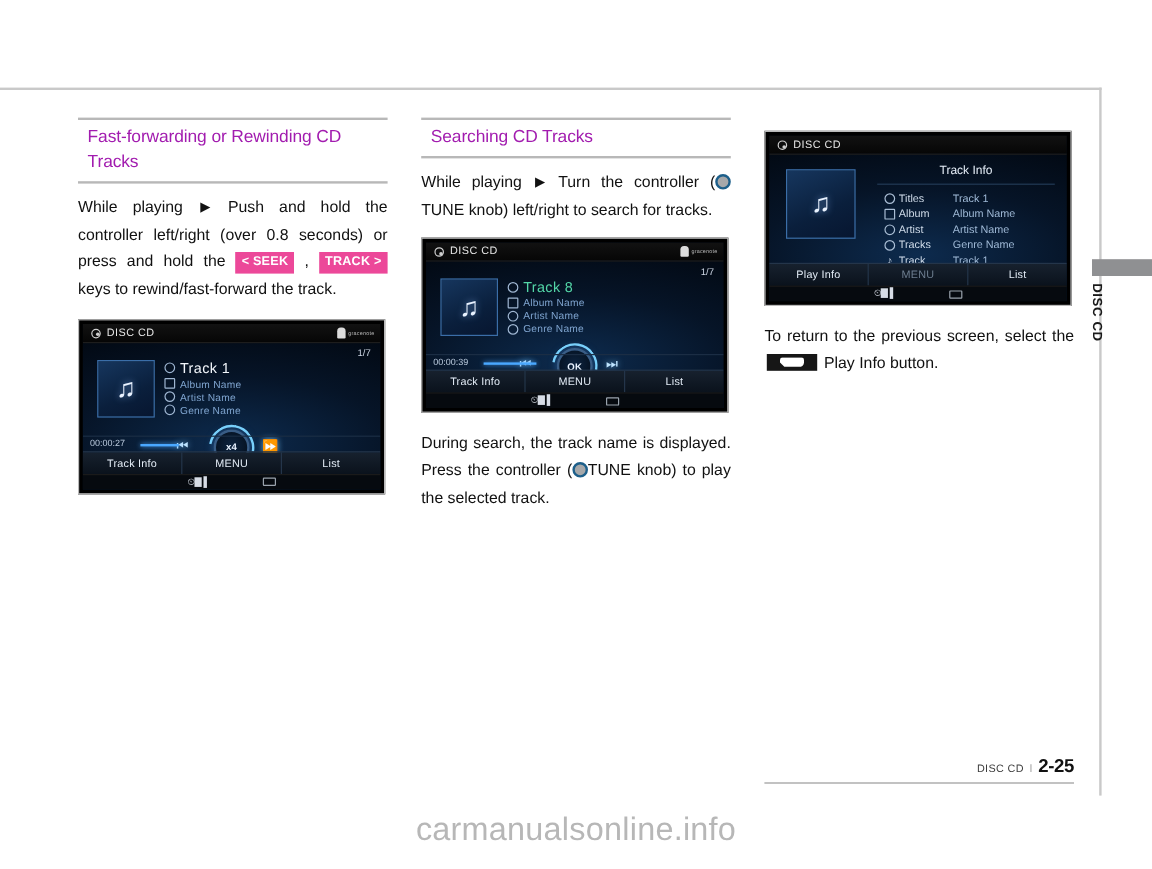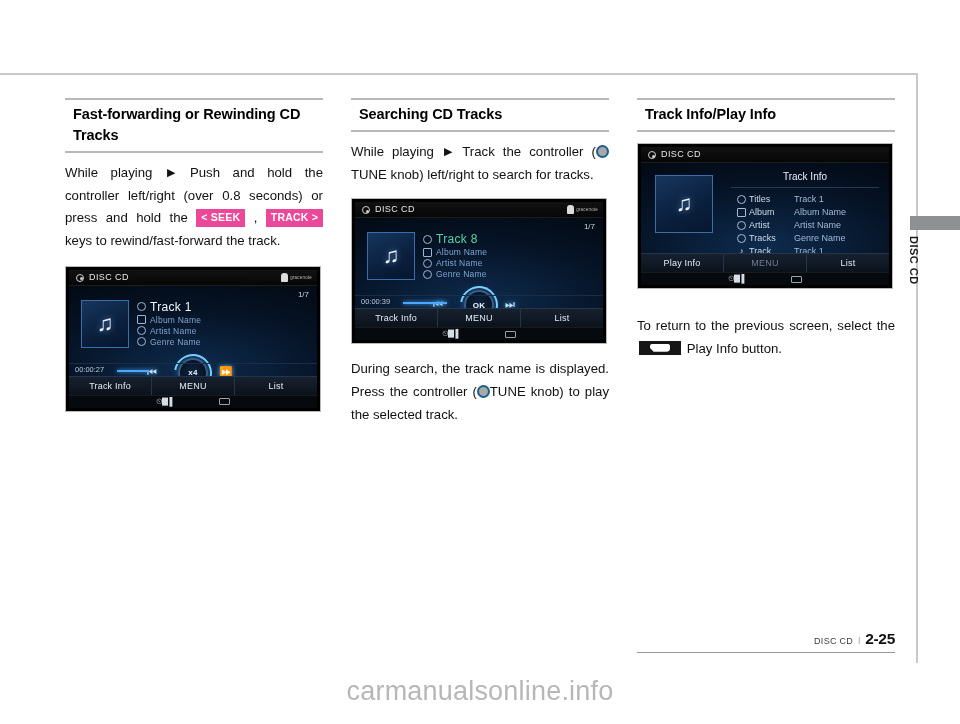--- a/index.html
+++ b/index.html
@@ -55,23 +55,23 @@
   .col-3 { left: 637px; width: 258px; }
 
   .sec-head {
     border-top: 2px solid #b8b8b8;
     border-bottom: 2px solid #b8b8b8;
     padding: 4px 0 5px 8px;
     margin: 0 0 9px 0;
   }
   .sec-head h2 {
     margin: 0;
-    color: #000000;
+    color: #a21caf;
     font-size: 14.5px;
-    font-weight: bold;
+    font-weight: normal;
     line-height: 1.45;
     letter-spacing: -0.1px;
   }
 
   p.body {
     margin: 0 0 10px 0;
     font-size: 13.2px;
     line-height: 1.72;
     color: #111;
     text-align: justify;
@@ -371,21 +371,21 @@
       </div>
     </div>
   </div>
 
   <div class="col col-2">
     <div class="sec-head">
       <h2>Searching CD Tracks</h2>
     </div>
 
     <p class="body">
-      <span>While playing </span><span class="tri">▶</span><span> Track the controller (</span><span class="knob"></span><span> TUNE knob) left/right to search for tracks.</span>
+      <span>While playing </span><span class="tri">▶</span><span> Turn the controller (</span><span class="knob"></span><span> TUNE knob) left/right to search for tracks.</span>
     </p>
 
     <div class="shot" style="width:256px;height:146px;margin-top:12px">
       <div class="shot-inner">
         <div class="hu-top"></div>
         <div class="hu-disc-ic"></div>
         <div class="hu-title" style="left:20px">DISC CD</div>
         <div class="gnote">
           <div class="gn-ic"></div>
           <div class="gn-tx">gracenote</div>
@@ -443,23 +443,20 @@
         </div>
       </div>
     </div>
 
     <p class="body last" style="margin-top:14px">
       <span>During search, the track name is displayed. Press the controller (</span><span class="knob"></span><span>TUNE knob) to play the selected track.</span>
     </p>
   </div>
 
   <div class="col col-3">
-    <div class="sec-head">
-      <h2>Track Info/Play Info</h2>
-    </div>
 
 
     <div class="shot" style="width:256px;height:146px;margin-top:11px">
       <div class="shot-inner">
         <div class="hu-top"></div>
         <div class="hu-disc-ic"></div>
         <div class="hu-title" style="left:20px">DISC CD</div>
 
         <div class="albumart" style="left:14px;top:28px;width:58px;height:58px">
           <div class="note">♫</div>
@@ -502,21 +499,21 @@
           <div>List</div>
         </div>
 
         <div class="statbar">
           <div class="sig">⏲▊▌</div>
           <div class="cdic"></div>
         </div>
       </div>
     </div>
 
-    <p class="body last" style="margin-top:26px">
+    <p class="body last" style="margin-top:14px">
       <span>To return to the previous screen, select the </span><span class="btn-pill"></span><span> Play Info button.</span>
     </p>
   </div>
 
   <div class="footer-rule"></div>
   <div class="footer">
     <span class="fcat">DISC CD</span>
     <span class="fsep">l</span>
     <span class="fpage">2-25</span>
   </div>

